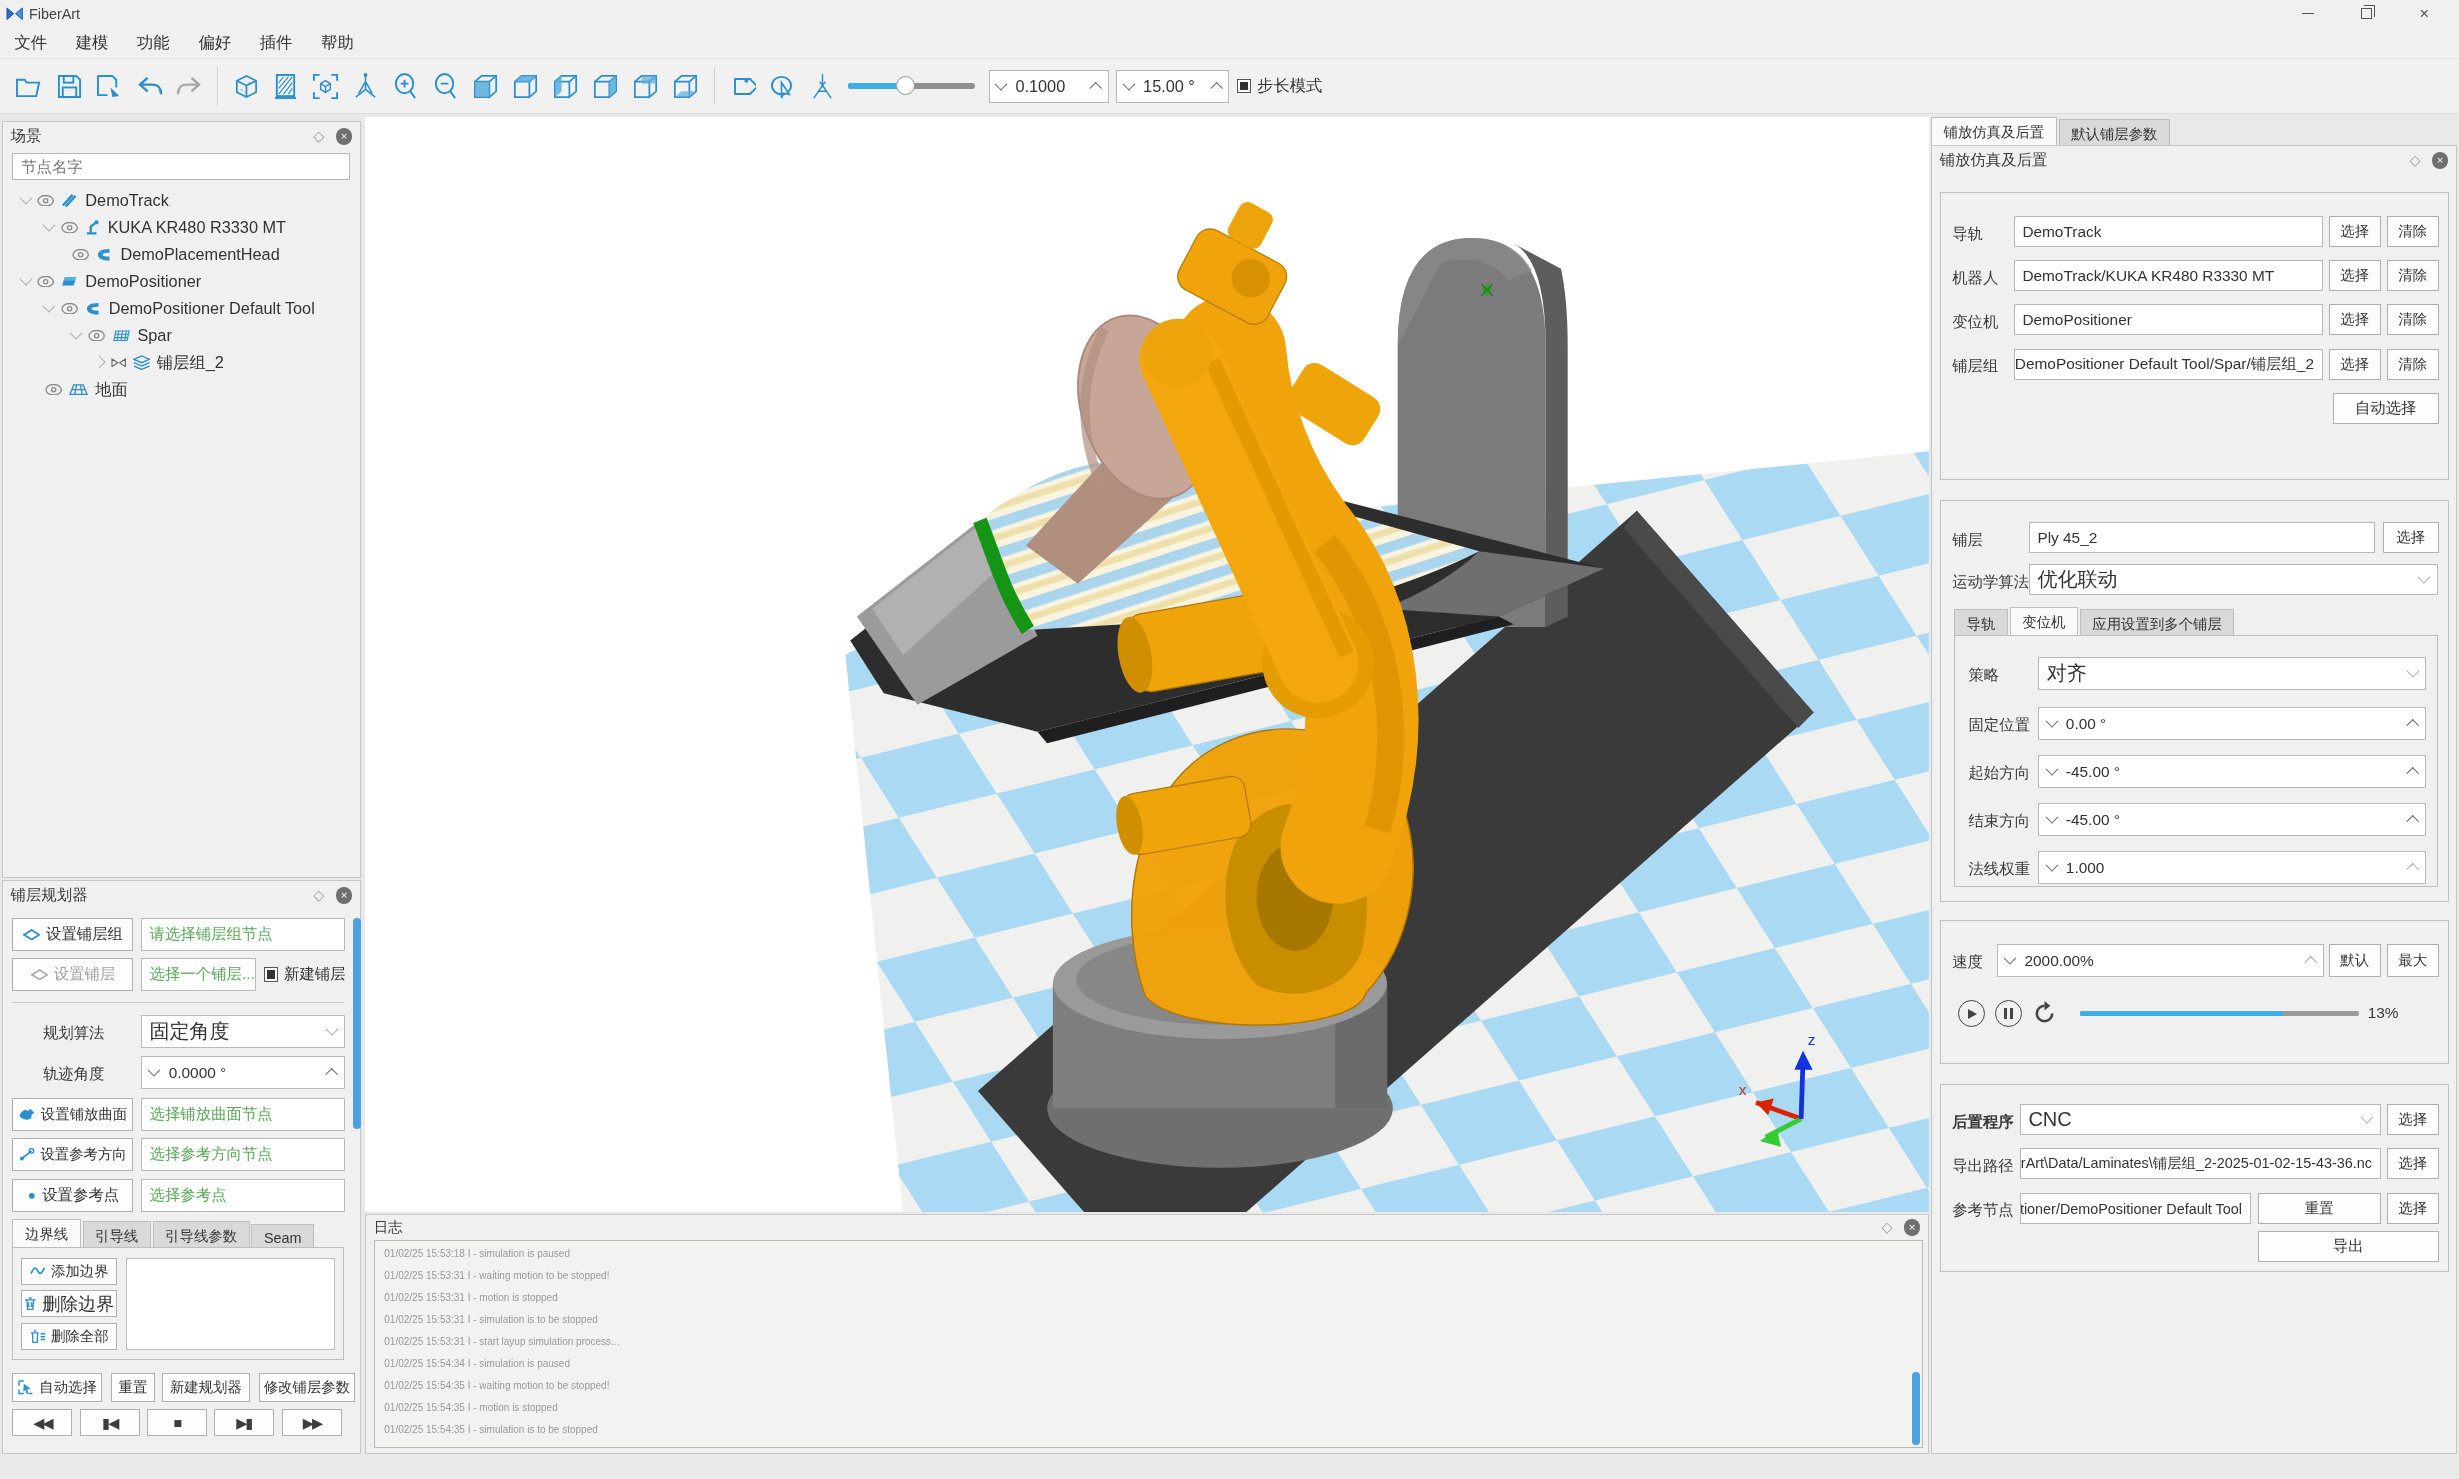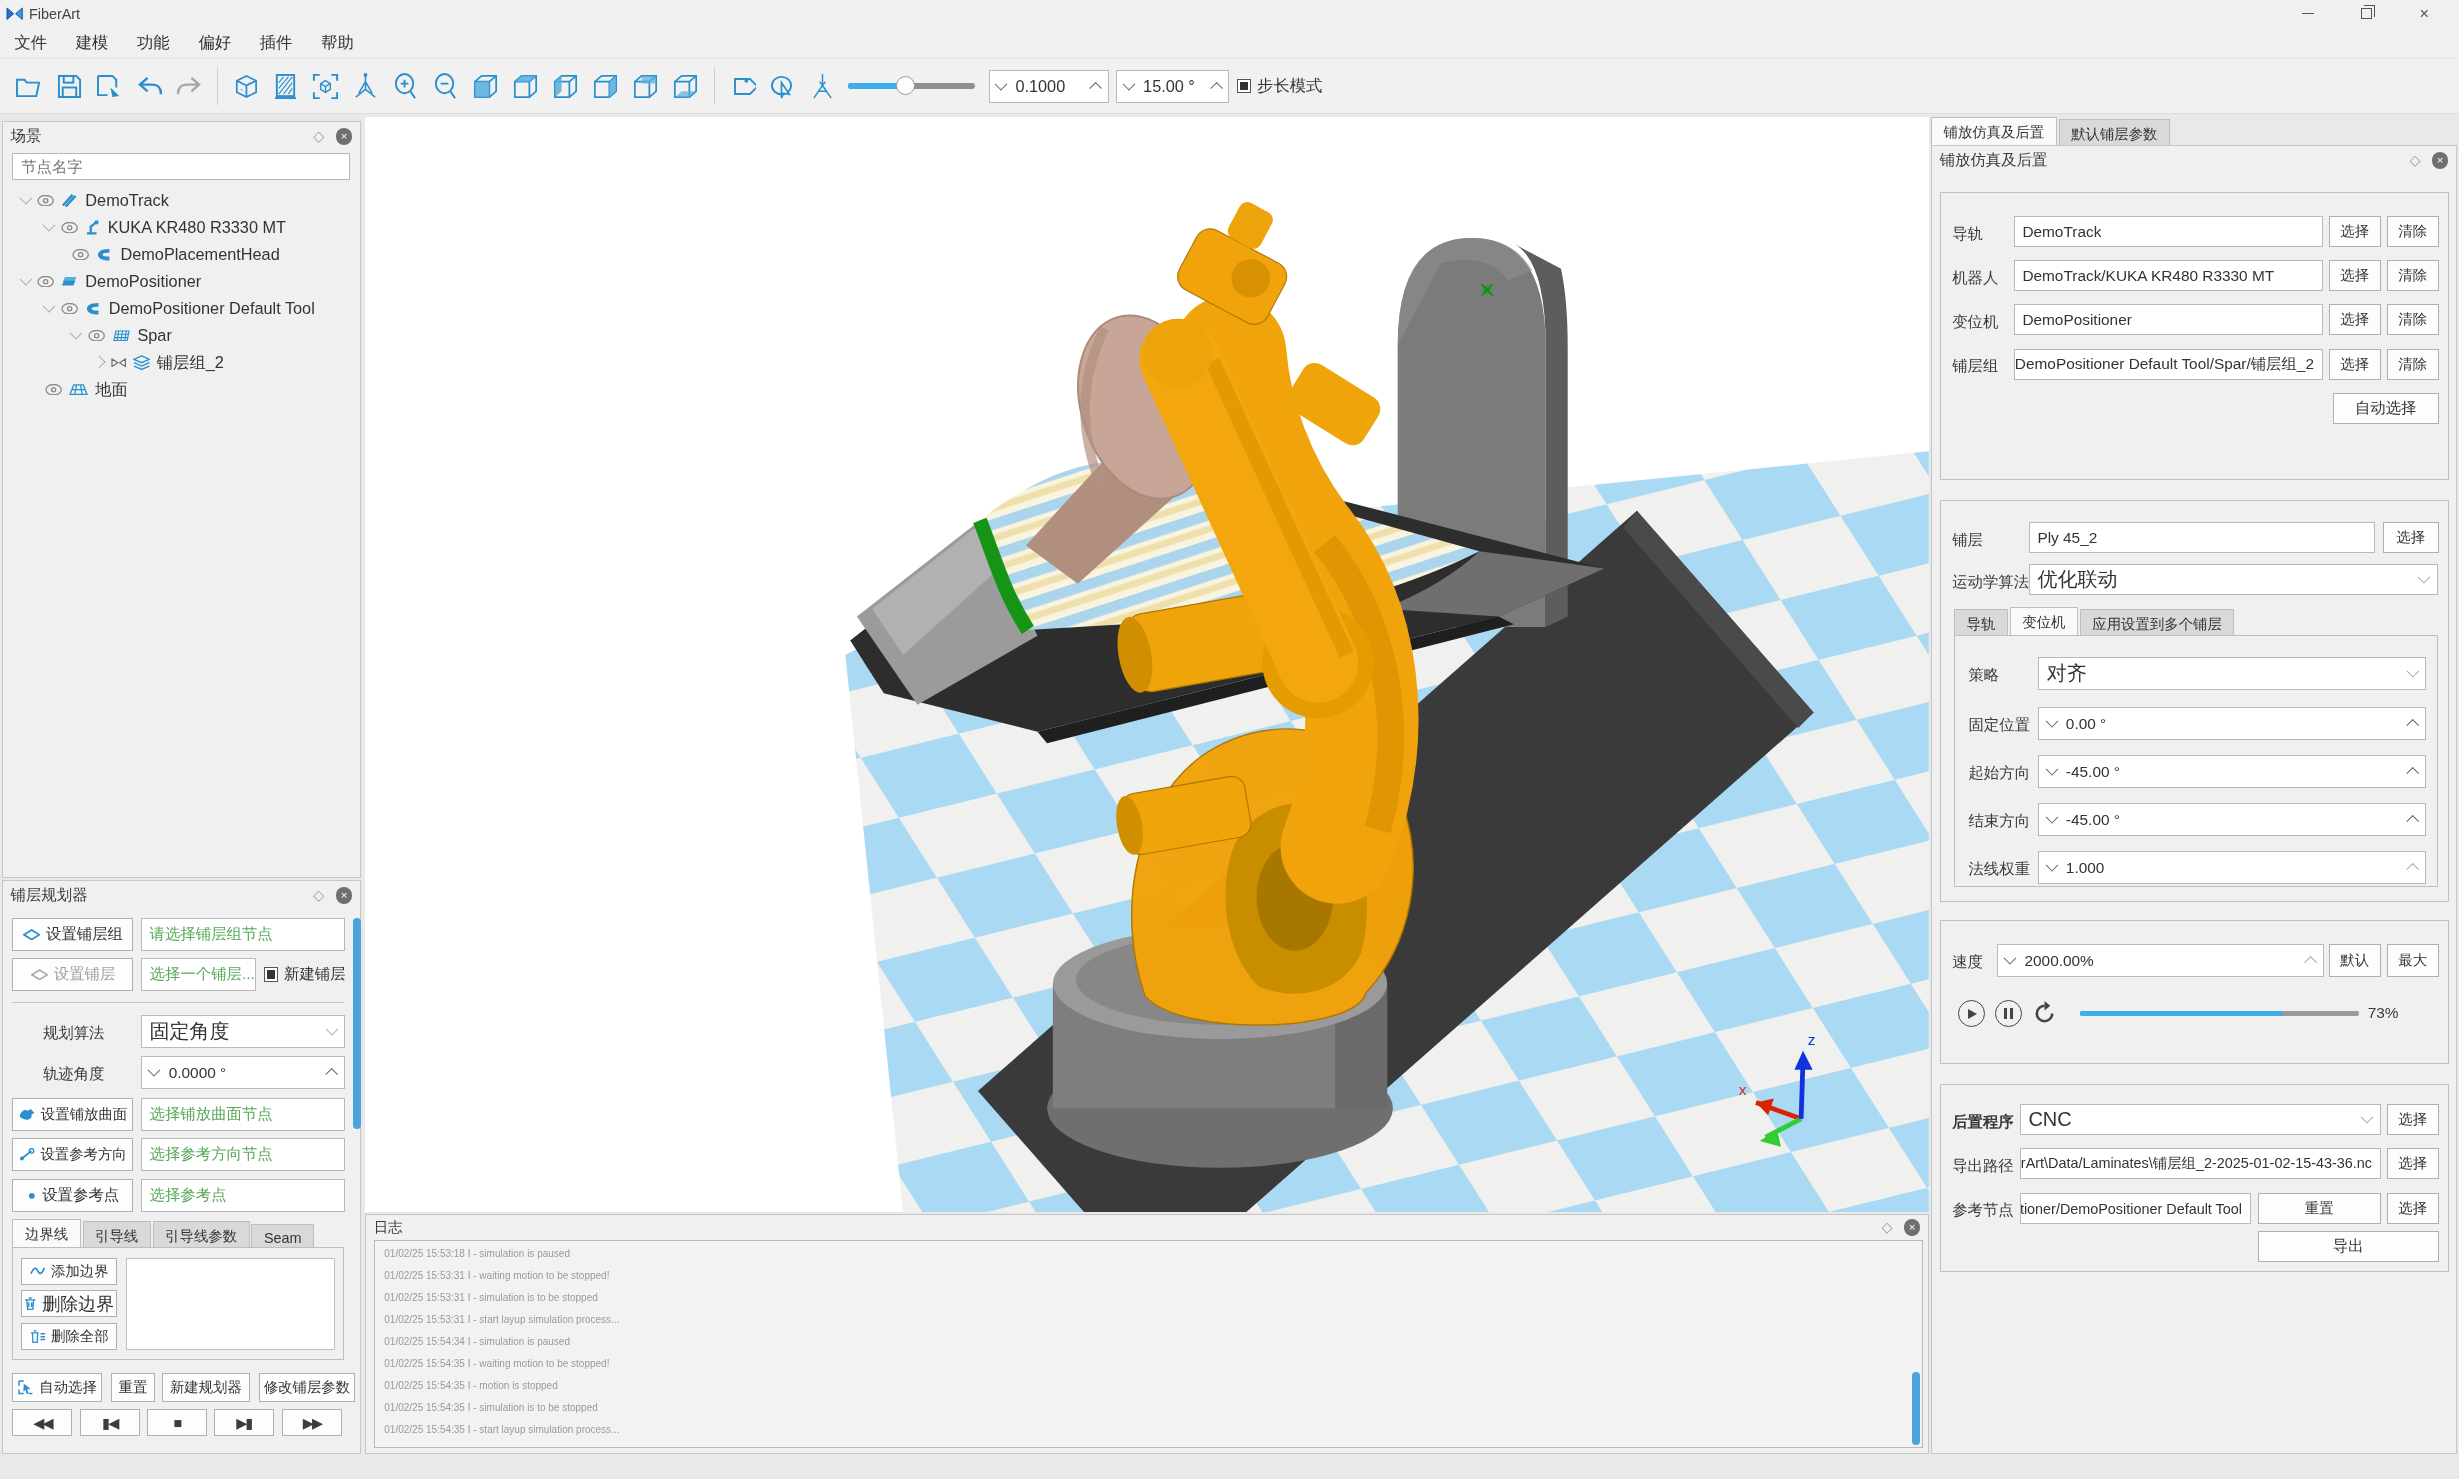--- a/index.html
+++ b/index.html
@@ -551,20 +551,21 @@
   <div class="phead" style="height:25px; font-size:14.4px;">
     <span>日志</span>
     <span class="sp">
       <span class="diamond-ico">◇</span>
       <span class="close-ico">×</span>
     </span>
   </div>
   <div class="abs" style="left:7.7px; top:25px; width:1549px; height:208px; background:#f2f2f0; border:1px solid #b9b9b9; padding:1.9px 9.6px; overflow:hidden;">
     <div class="logline">01/02/25 15:53:18 I - simulation is paused</div>
     <div class="logline">01/02/25 15:53:31 I - waiting motion to be stopped!</div>
+    <div class="logline">01/02/25 15:53:31 I - motion is stopped</div>
     <div class="logline">01/02/25 15:53:31 I - simulation is to be stopped</div>
     <div class="logline">01/02/25 15:53:31 I - start layup simulation process...</div>
     <div class="logline">01/02/25 15:54:34 I - simulation is paused</div>
     <div class="logline">01/02/25 15:54:35 I - waiting motion to be stopped!</div>
     <div class="logline">01/02/25 15:54:35 I - motion is stopped</div>
     <div class="logline">01/02/25 15:54:35 I - simulation is to be stopped</div>
     <div class="logline">01/02/25 15:54:35 I - start layup simulation process...</div>
     <div class="vscroll" style="right:1.9px; top:131px; height:73px;"></div>
   </div>
 </div>
@@ -673,21 +674,21 @@
         </div>
       <div class="circle-btn abs" style="left:90px; top:79px; border:none;">
         <svg width="25" height="25" viewBox="0 0 26 26">
             <path d="M 21 13 A 8 8 0 1 1 13 5" fill="none" stroke="#444" stroke-width="2.6"></path>
             <polygon points="13,0 13,10 19,5" fill="#444"></polygon>
           </svg>
       </div>
       <div class="abs" style="left:139px; top:90px; width:279px; height:4.8px; background:#9a9a9a; border-radius:1.9px;">
         <div style="height: 4.8px; background: rgb(61, 174, 233); border-radius: 1.9px; width: 73%;"></div>
       </div>
-      <span class="rowlab" style="left:427px; top:83px;">73%</span>
+      <span class="rowlab" style="left:427px; top:83px;">13%</span>
     </div>
 
     <div class="grp" style="left:7.7px; top:938px; width:509px; height:188px;">
       <span class="legend">后置</span>
       <span class="rowlab" style="left:11.5px; top:27px;font-weight:bold;">后置程序</span>
       <div class="dd abs" style="left:79px; top:19px; width:361px; height:31px;">
         <span>CNC</span>
           <span class="chev down lite"></span>
       </div>
       <div class="btn abs" style="left:446px; top:19px; width:52px; height:31px; font-size:14.4px;">选择</div>

